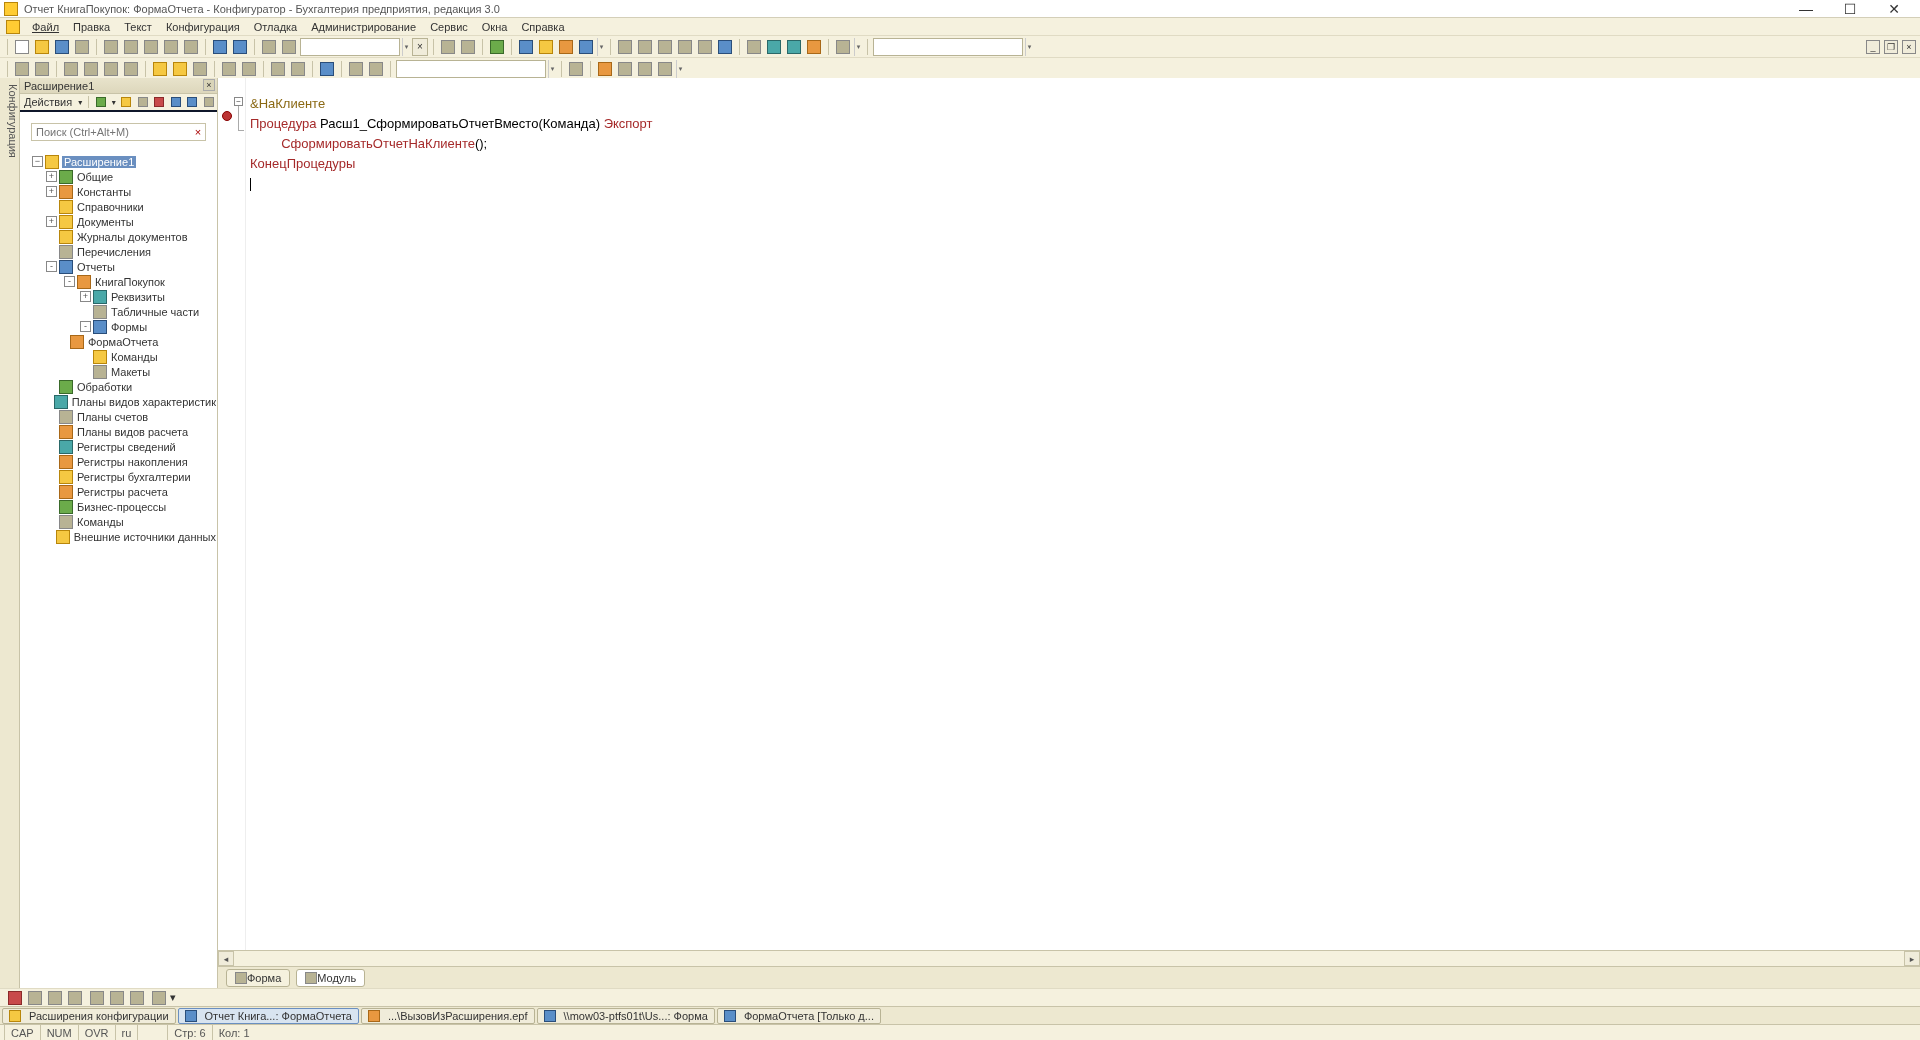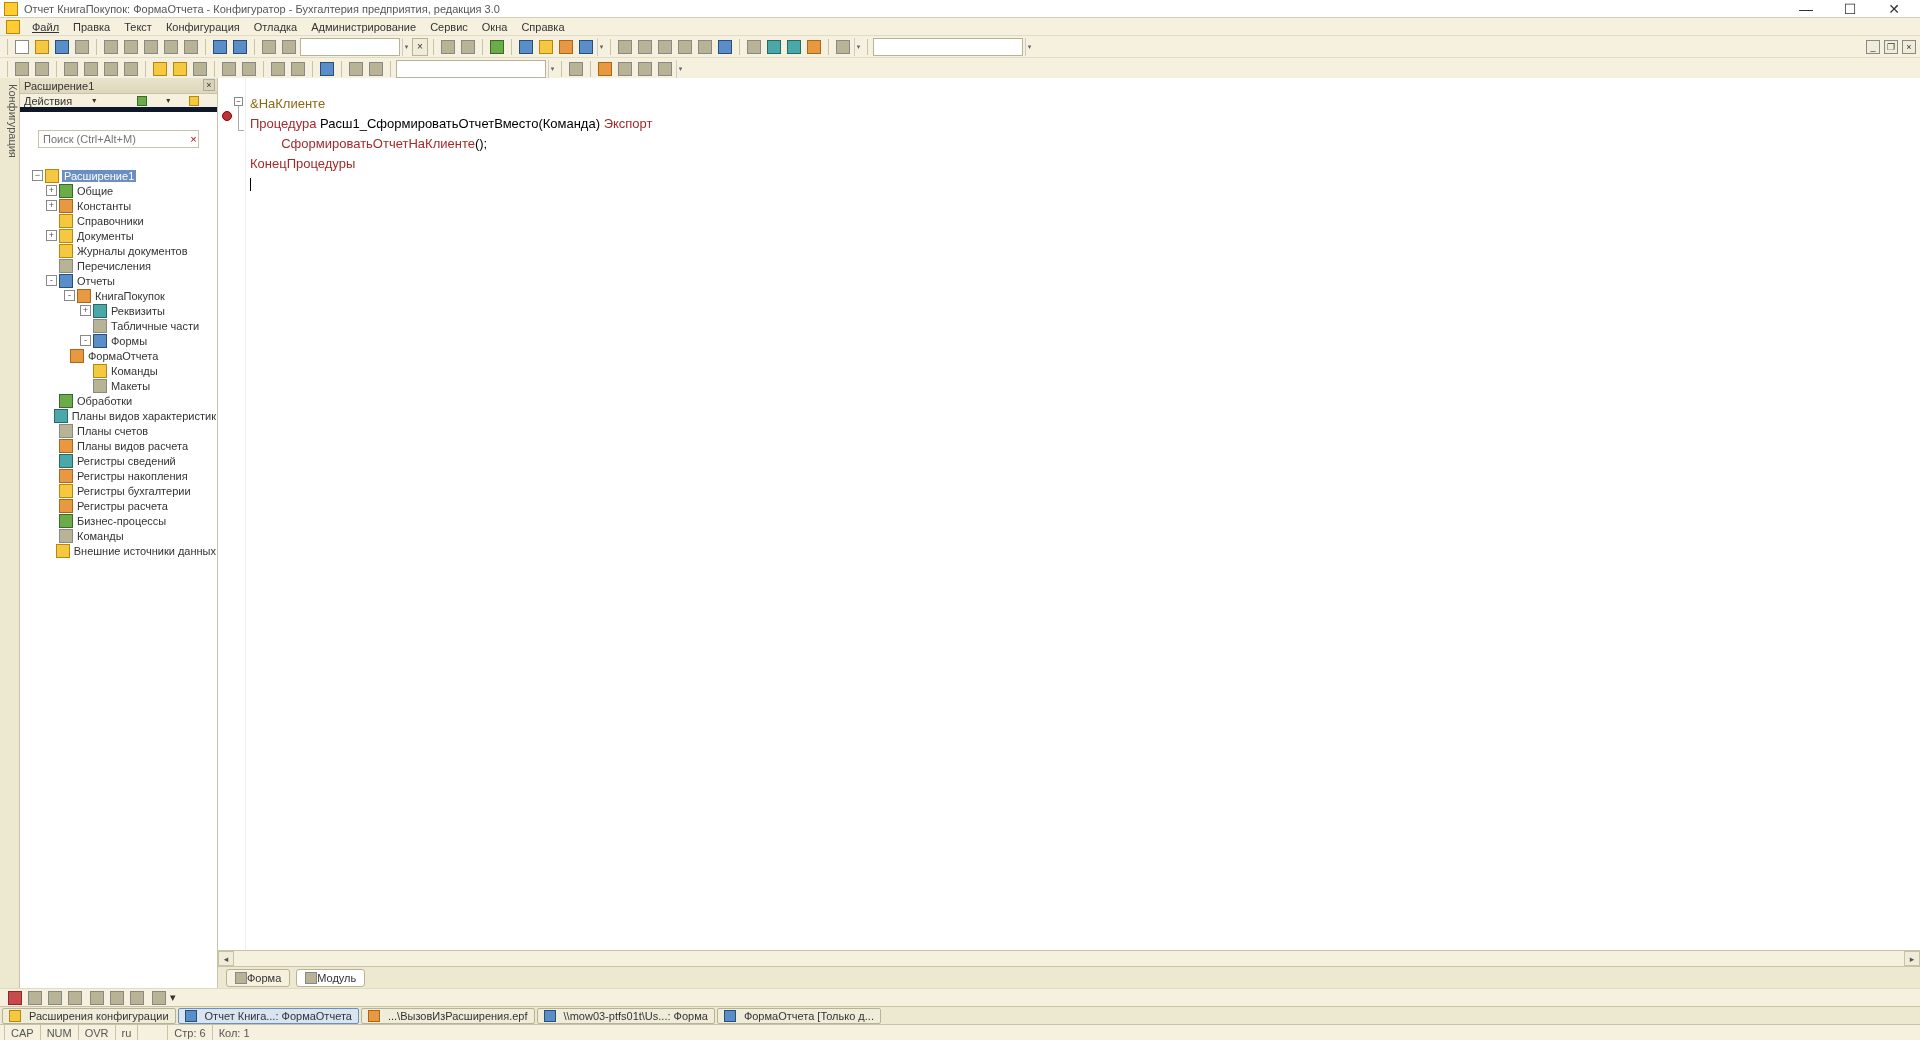--- a/index.html
+++ b/index.html
@@ -31,24 +31,24 @@
 
 .mdi-controls { margin-left: auto; display: flex; gap: 4px; }
 .mdi-btn { width: 14px; height: 14px; border: 1px solid #888; background: #f0ecda; display: flex; align-items: center; justify-content: center; font-size: 9px; }
 
 
 .workspace { position: absolute; top: 78px; bottom: 52px; left: 0; right: 0; display: flex; }
 .side-tab { width: 20px; background: #ede8d0; border-right: 1px solid #c8c3a8; writing-mode: vertical-rl; text-orientation: mixed; padding-top: 6px; font-size: 11px; color: #555; text-align: left; }
 .tree-panel { width: 198px; background: #fff; border-right: 1px solid #c8c3a8; display: flex; flex-direction: column; }
 .tree-title { height: 16px; background: linear-gradient(#e8e3cb,#ddd7bc); border-bottom: 1px solid #c8c3a8; display: flex; align-items: center; padding: 0 4px; font-size: 11px; position: relative; }
 .tree-title .close-x { position: absolute; right: 2px; top: 1px; width: 12px; height: 12px; background: #d9d4b8; border: 1px solid #aaa; display: flex; align-items: center; justify-content: center; font-size: 9px; }
-.tree-actions { height: 18px; display: flex; align-items: center; gap: 18px; padding: 0 2px; border-bottom: 5px solid #0f172a; background: #f5f1de; }
+.tree-actions { height: 18px; display: flex; align-items: center; gap: 4px; padding: 0 2px; border-bottom: 2px solid #0f172a; background: #f5f1de; }
 .tree-actions .txt { font-size: 11px; padding: 0 2px; }
 .tree-actions .sm-btn { width: 14px; height: 14px; }
-.tree-search { height: 18px; border: 1px solid #c8c3a8; margin: 18px; display: flex; align-items: center; }
+.tree-search { height: 18px; border: 1px solid #c8c3a8; margin: 11px; display: flex; align-items: center; }
 .tree-search input { flex: 1; border: none; outline: none; font-size: 11px; padding: 0 4px; color: #999; background: transparent; }
 .tree-search .x { width: 14px; text-align: center; color: #a00; font-size: 11px; }
 .tree-body { flex: 1; overflow: auto; background: #fff; padding-top: 2px; }
 .tree-node { display: flex; align-items: center; height: 15px; font-size: 11px; color: #333; white-space: nowrap; }
 .tree-node .exp { width: 11px; height: 11px; border: 1px solid #888; margin-right: 2px; display: flex; align-items: center; justify-content: center; font-size: 9px; line-height: 1; color: #555; background: #fff; }
 .tree-node .exp.empty { border: none; }
 .tree-node .nic { width: 14px; height: 14px; margin-right: 3px; flex-shrink: 0; }
 .tree-node.selected .label { background: #6a8fc0; color: #fff; padding: 0 2px; }
 .tree-node .label { padding: 0 1px; }
 .ind1 { padding-left: 12px; }

